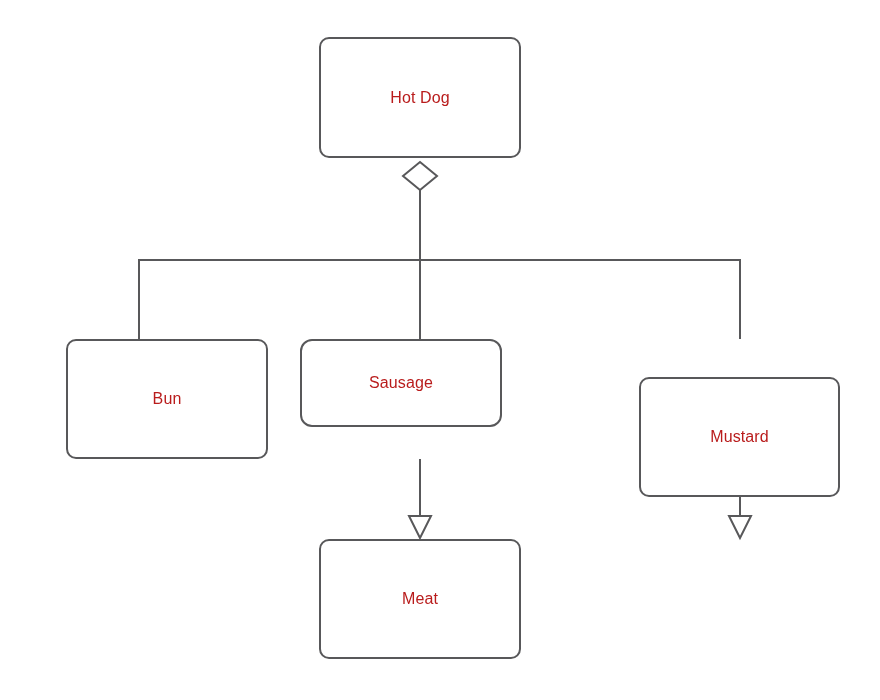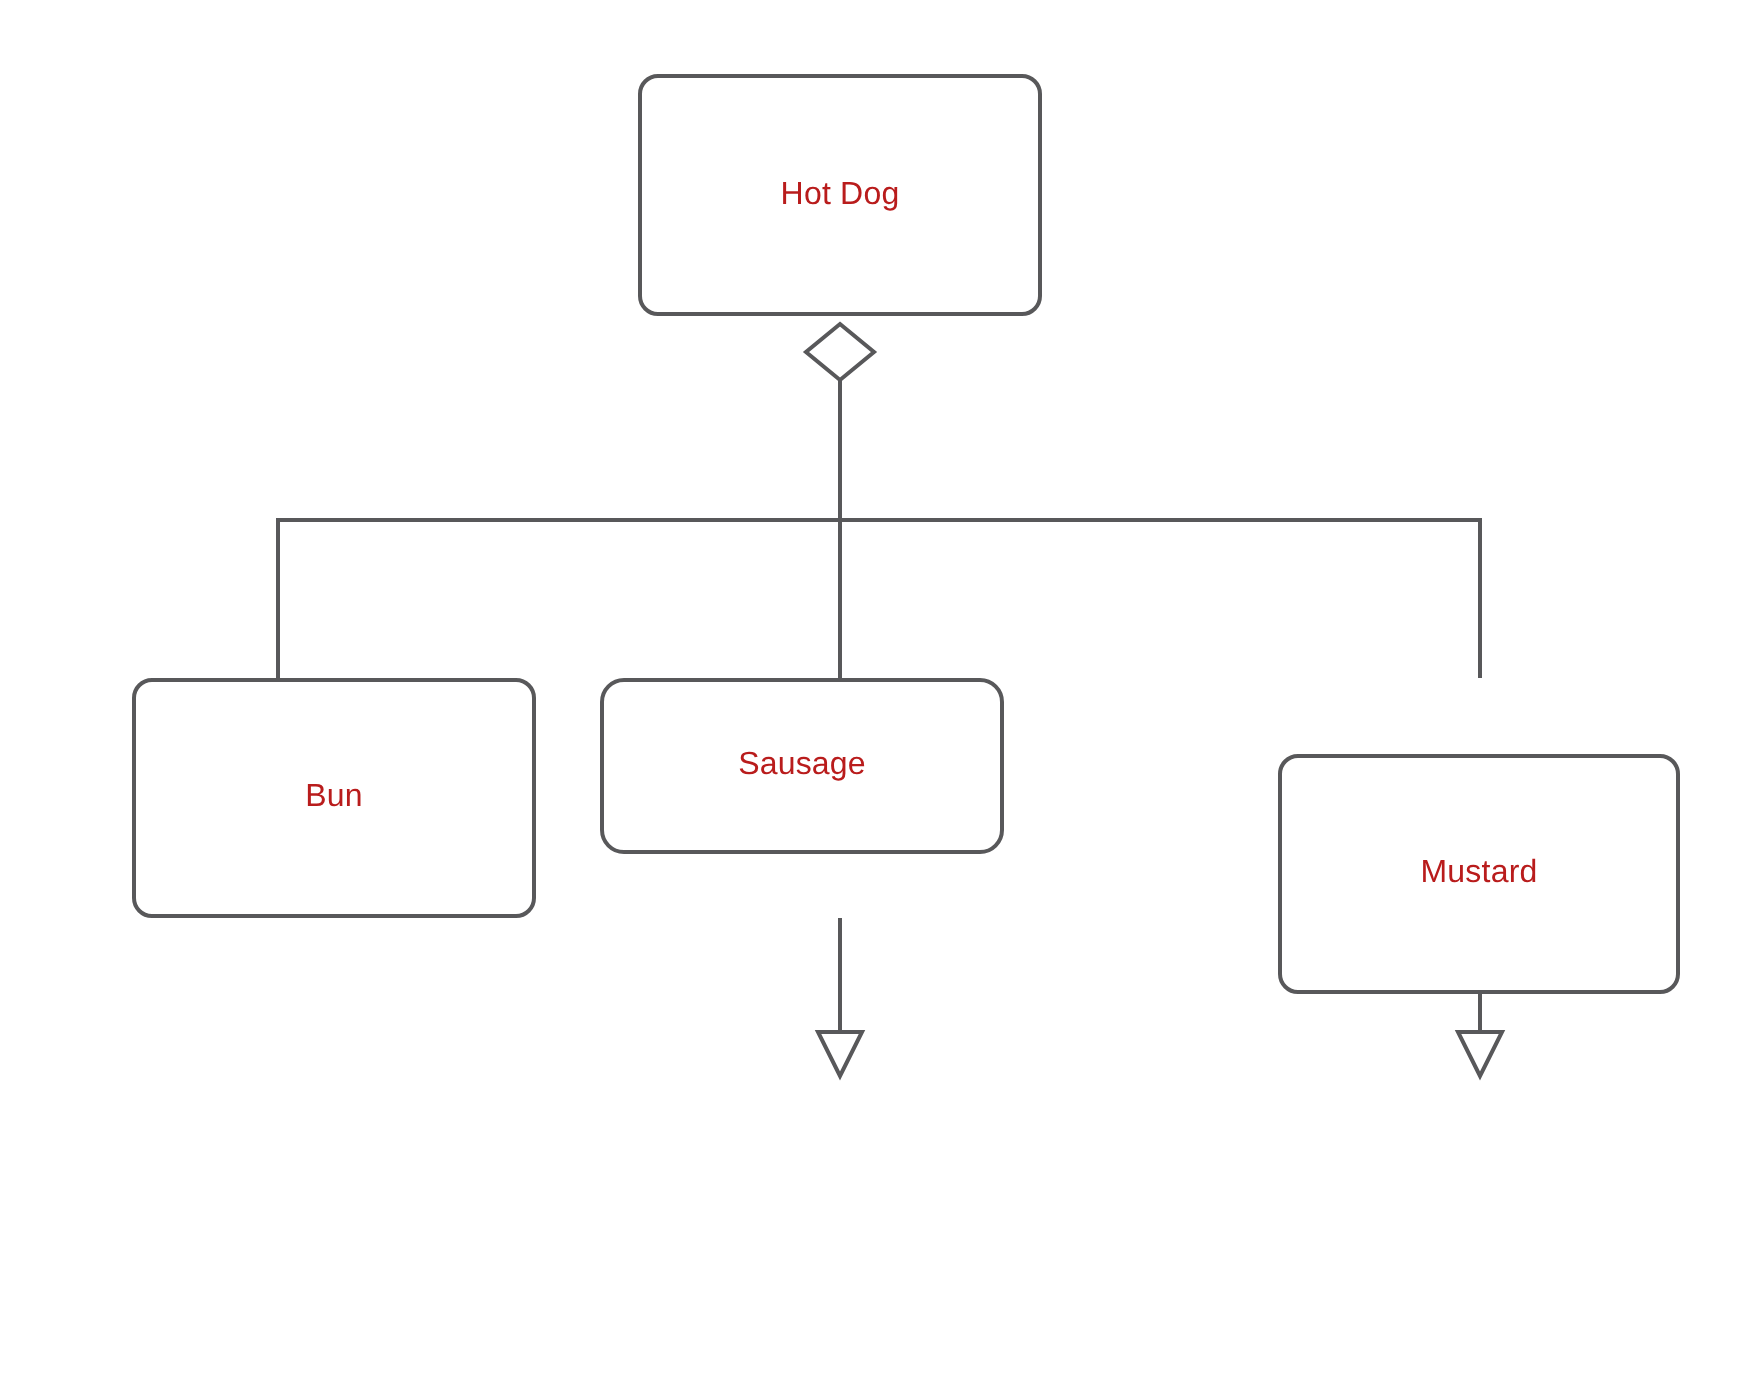--- a/index.html
+++ b/index.html
@@ -89,15 +89,18 @@
   </div>
 
   <div class="node" style="left:300px; top:339px; width:202px; height:88px;border-radius:12px;">
     <span class="node-label">Sausage</span>
   </div>
 
   <div class="node" style="left:639px; top:339px; width:201px; height:120px;margin-top:38px;">
     <span class="node-label">Mustard</span>
   </div>
 
+  <div class="node" style="left:319px; top:539px; width:202px; height:120px;">
+    <span class="node-label">Meat</span>
+  </div>
 
 
 </div>
 
 </body></html>

